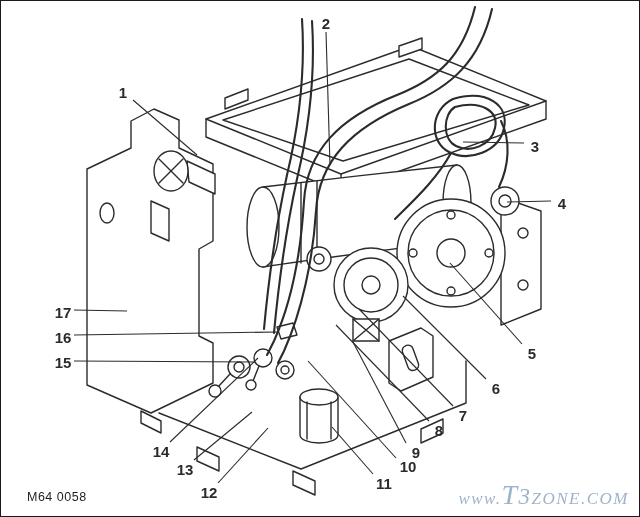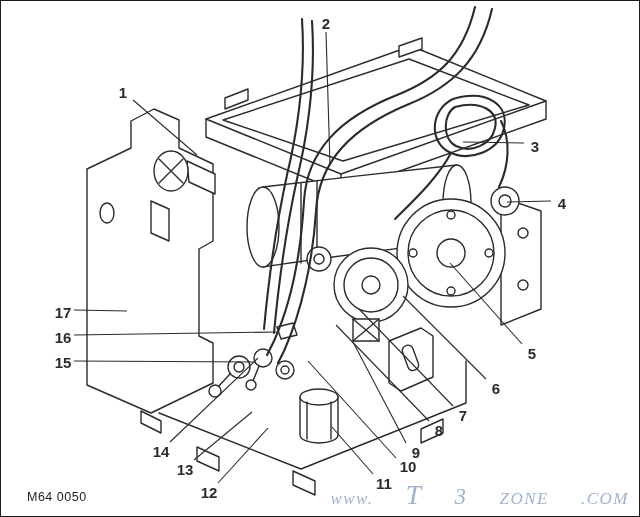--- a/index.html
+++ b/index.html
@@ -26,21 +26,21 @@
     position:absolute; left:26px; bottom:12px;
     font-size:12.5px; color:#1f1f1f; letter-spacing:0.5px;
     font-family:"Liberation Sans", sans-serif;
   }
   .watermark {
     position:absolute; right:10px; bottom:7px;
     color:var(--watermark,#9fb3c8);
     font-family:"Liberation Serif", serif;
     font-style:italic; letter-spacing:1.5px;
     font-size:17px; line-height:1; white-space:nowrap;
-    display:flex; align-items:baseline;gap:32px;
+    display:flex; align-items:baseline;
   }
   .wm-large { font-size:28px; }
   .wm-mid { font-size:23px; }
 </style>
 </head>
 <body>
 
 <div class="page">
 
   <svg class="diagram" viewBox="0 0 640 517" width="640" height="517">
@@ -180,21 +180,21 @@
         <text x="160" y="450" class="callout-num">14</text>
         <line x1="73" y1="360" x2="254" y2="361" class="leader"></line>
         <text x="62" y="361" class="callout-num">15</text>
         <line x1="73" y1="334" x2="277" y2="331" class="leader"></line>
         <text x="62" y="336" class="callout-num">16</text>
         <line x1="73" y1="309" x2="126" y2="310" class="leader"></line>
         <text x="62" y="311" class="callout-num">17</text>
       </g>
   </svg>
 
-  <div class="figure-code">M64 0050</div>
+  <div class="figure-code">M64 0058</div>
 
   <div class="watermark">
     <span>www.</span>
       <span class="wm-large">T</span>
       <span class="wm-mid">3</span>
       <span>ZONE</span>
       <span>.COM</span>
   </div>
 
 </div>

